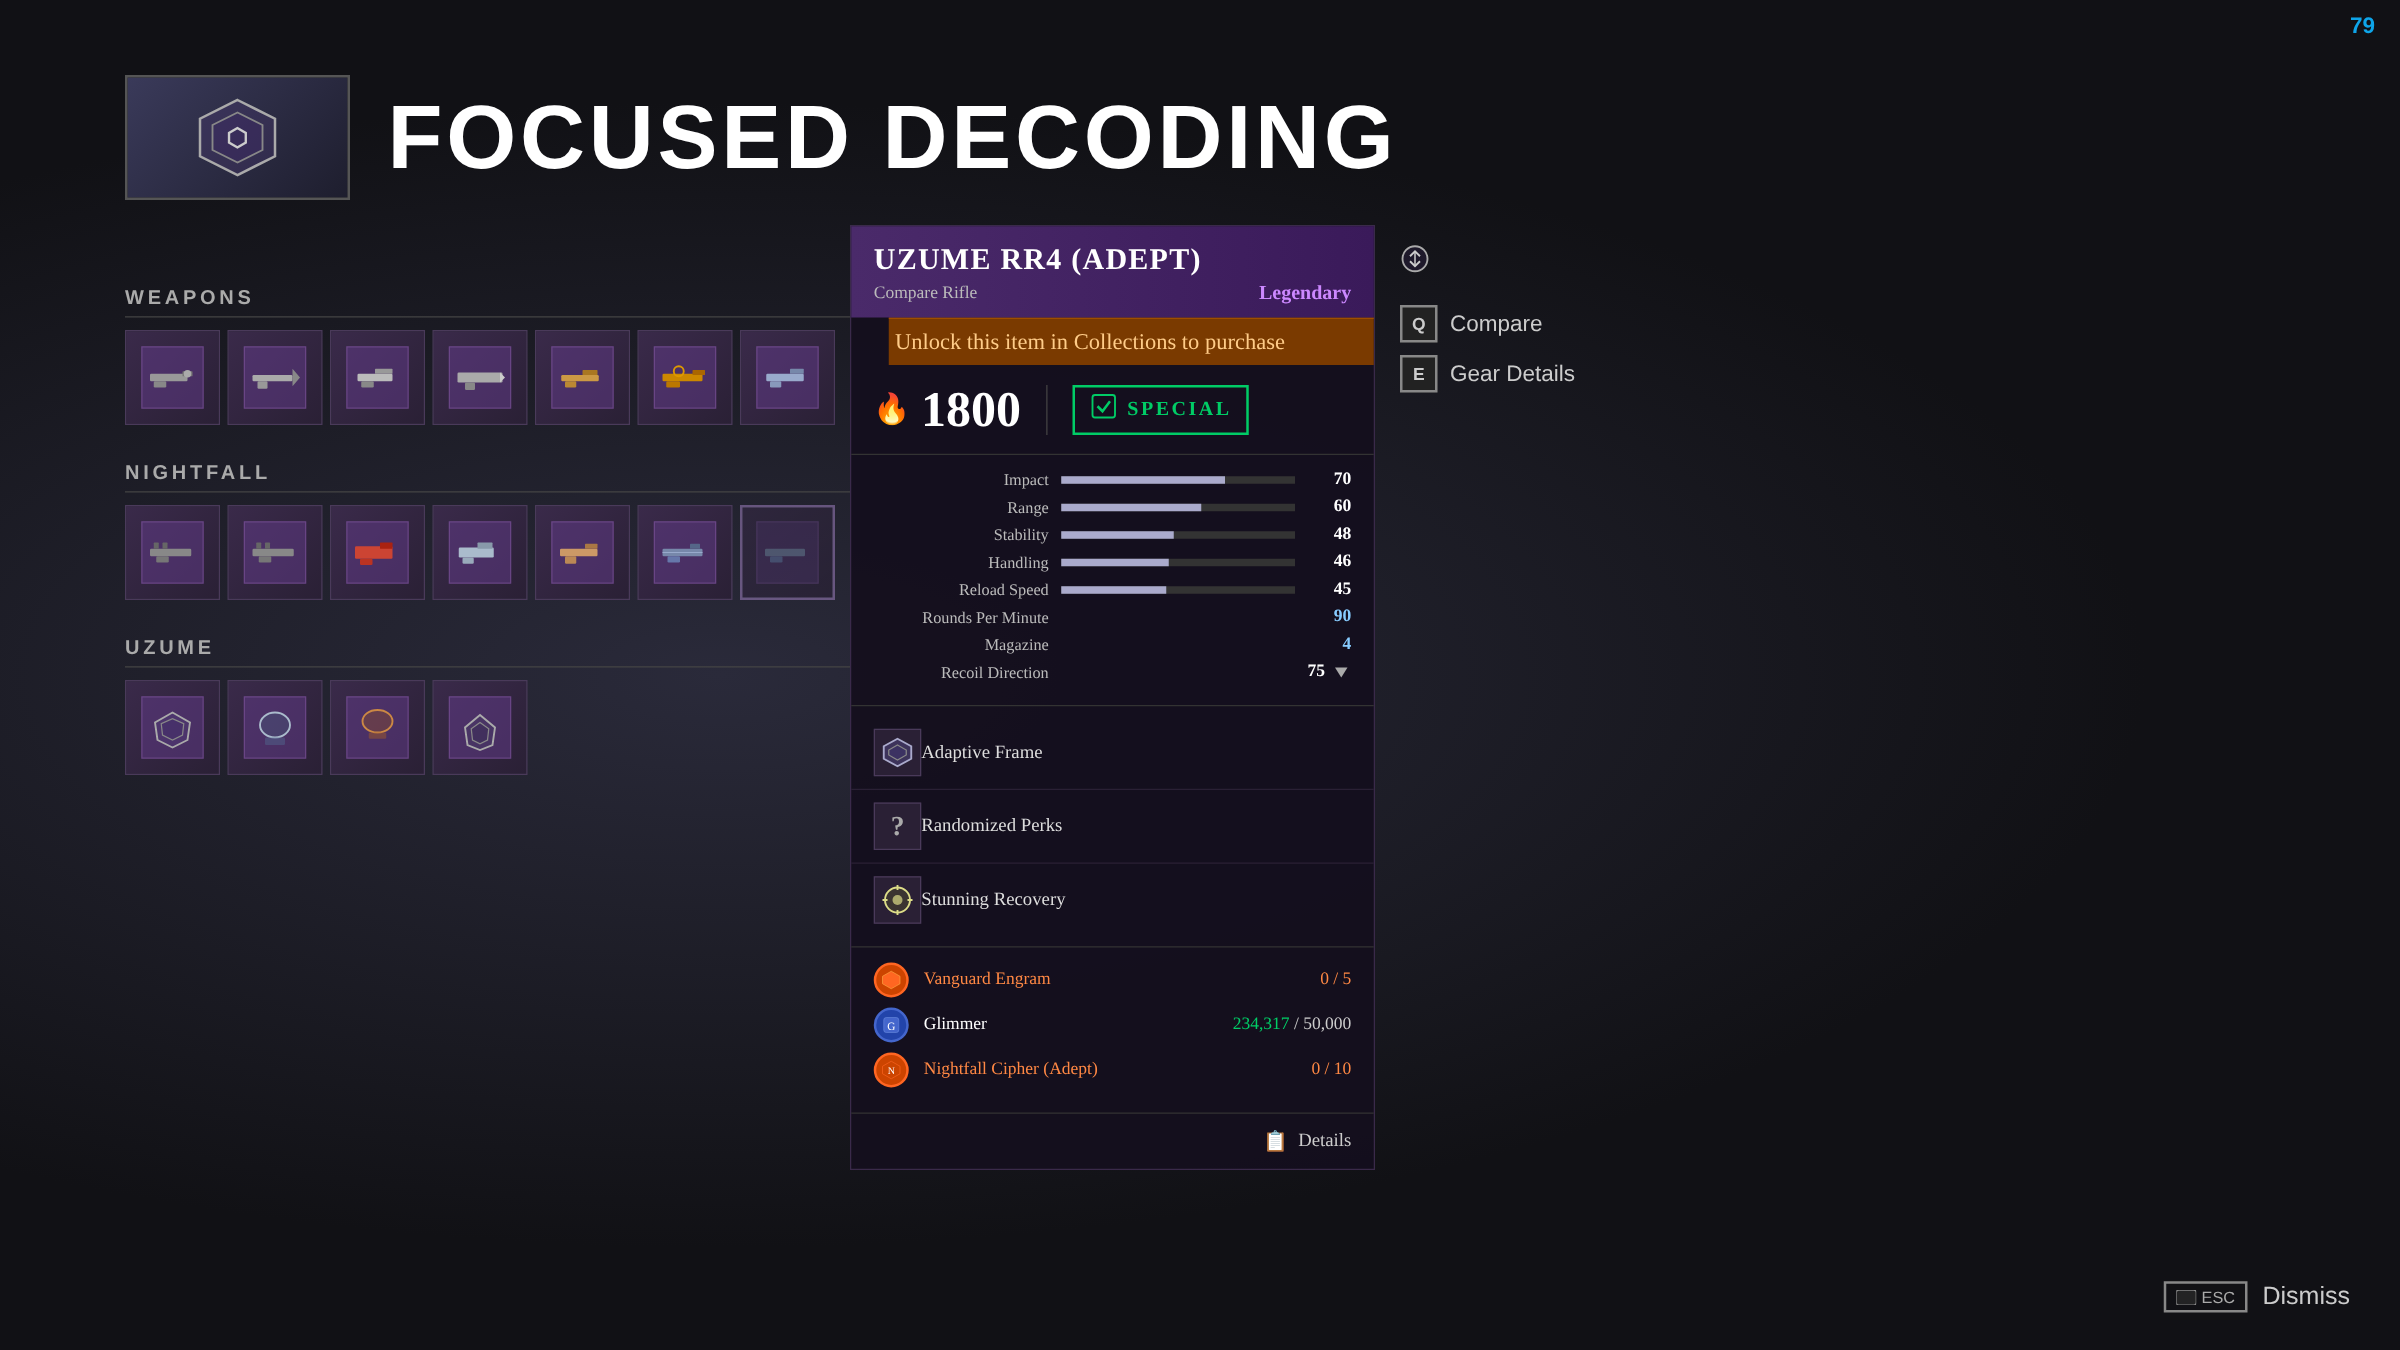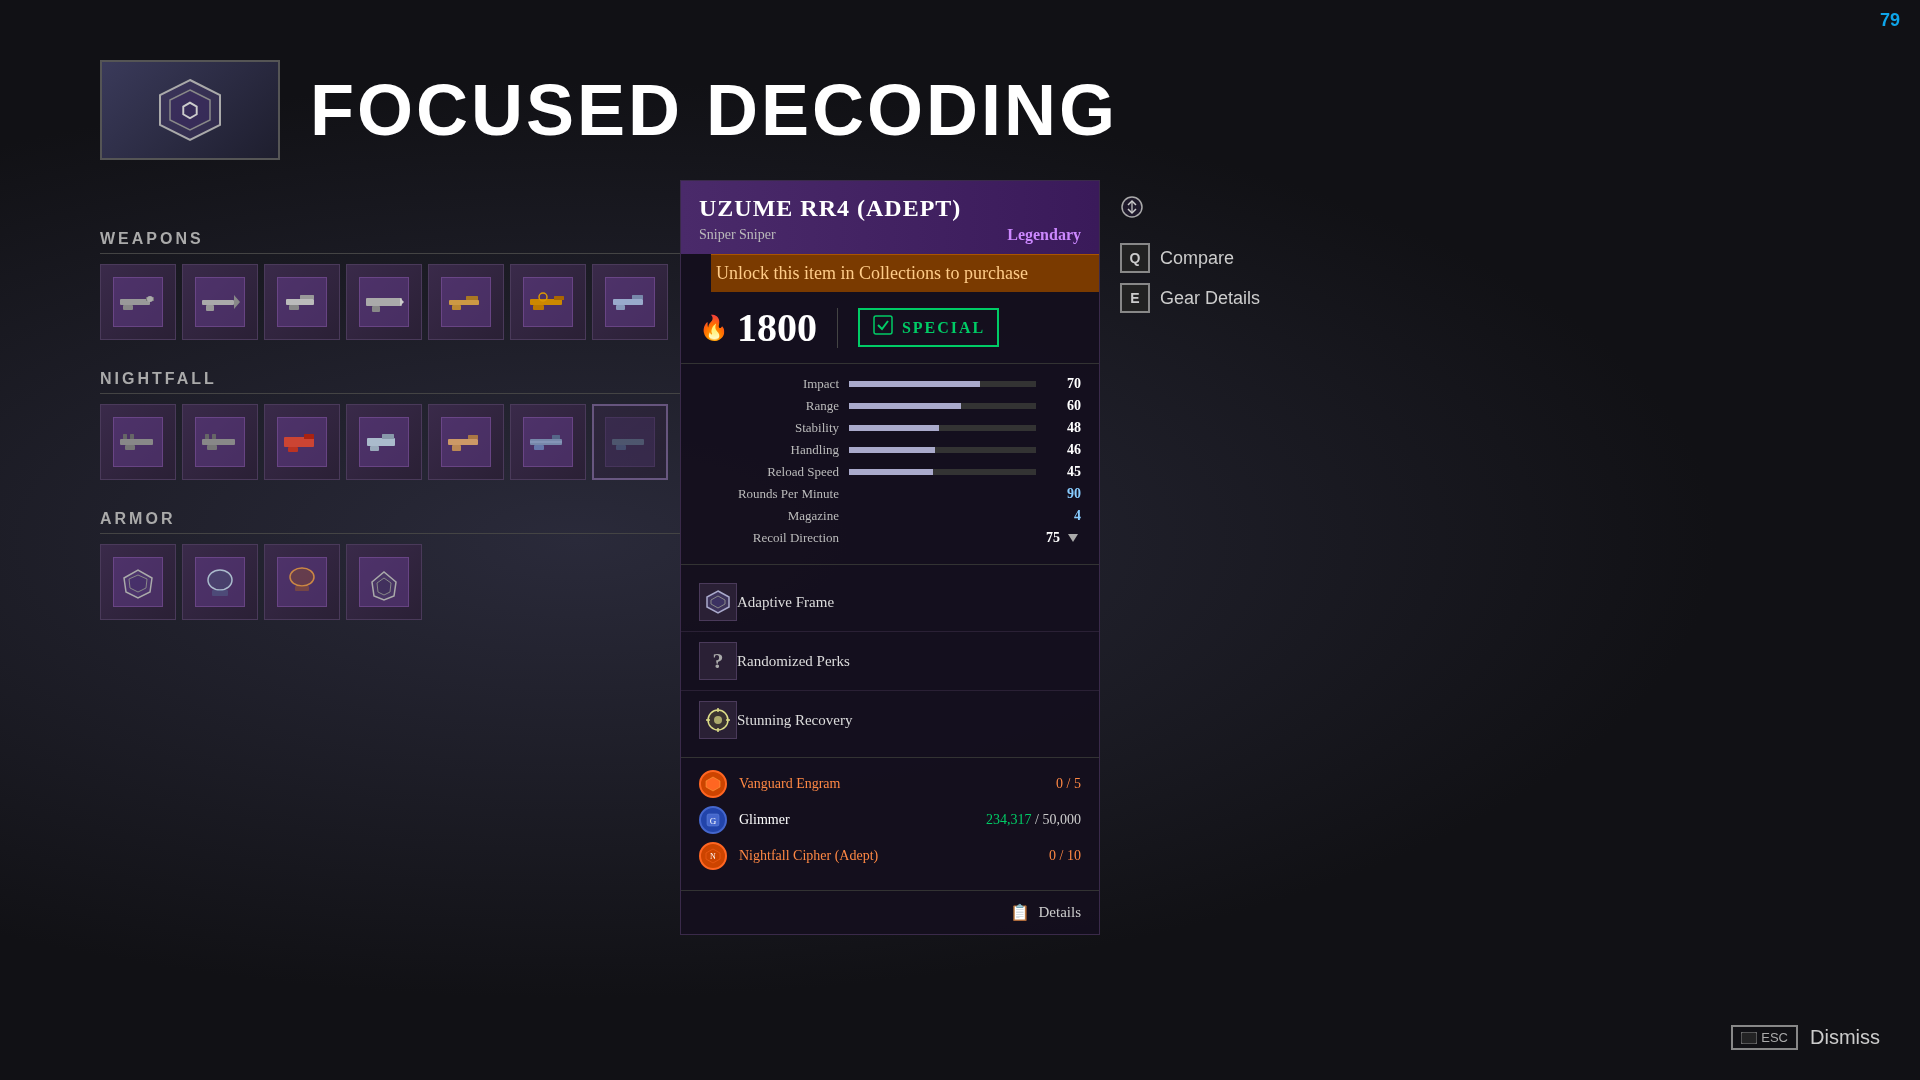--- a/index.html
+++ b/index.html
@@ -605,21 +605,21 @@
       <div class="item-slot selected" style="opacity:0.5;">
         <div class="slot-shape">
           <svg width="40" height="30" viewBox="0 0 40 30" fill="none">
             <rect x="2" y="12" width="32" height="6" fill="#7788aa" rx="1"></rect>
             <rect x="6" y="18" width="10" height="5" fill="#6677aa" rx="1"></rect>
           </svg>
         </div>
       </div>
     </div>
 
-    <div class="section-label">ARMOR</div>
+    <div class="section-label">UZUME</div>
     <div class="item-grid">
       <div class="item-slot">
         <div class="slot-shape">
           <svg width="40" height="40" viewBox="0 0 40 40" fill="none">
             <path d="M8,30 L6,16 L20,8 L34,16 L32,30 L20,36 Z" stroke="#aaa" stroke-width="1.5" fill="rgba(80,60,120,0.4)"></path>
             <path d="M12,26 L11,17 L20,13 L29,17 L28,26 L20,30 Z" stroke="#888" stroke-width="1" fill="rgba(60,40,100,0.3)"></path>
           </svg>
         </div>
       </div>
       <div class="item-slot">
@@ -668,21 +668,21 @@
       <span class="action-label">Gear Details</span>
     </div>
   </div>
 
   <div class="right-panel">
     <div class="item-card">
 
       <div class="item-card-header">
         <div class="item-name">UZUME RR4 (ADEPT)</div>
         <div class="item-type-row">
-          <span class="item-type">Sniper Sniper</span>
+          <span class="item-type">Compare Rifle</span>
           <span class="item-rarity">Legendary</span>
         </div>
       </div>
 
       <div class="collection-banner">Unlock this item in Collections to purchase</div>
 
       <div class="item-power-row">
         <div class="power-value">
           <span class="flame-icon">🔥</span>
           <span class="power-number">1800</span>

